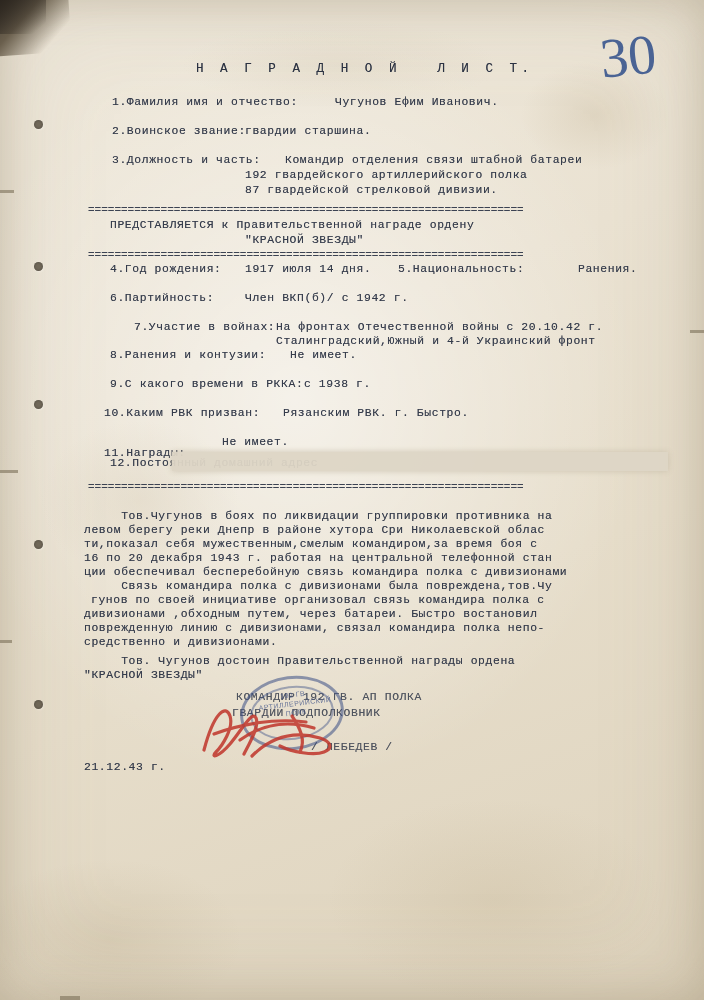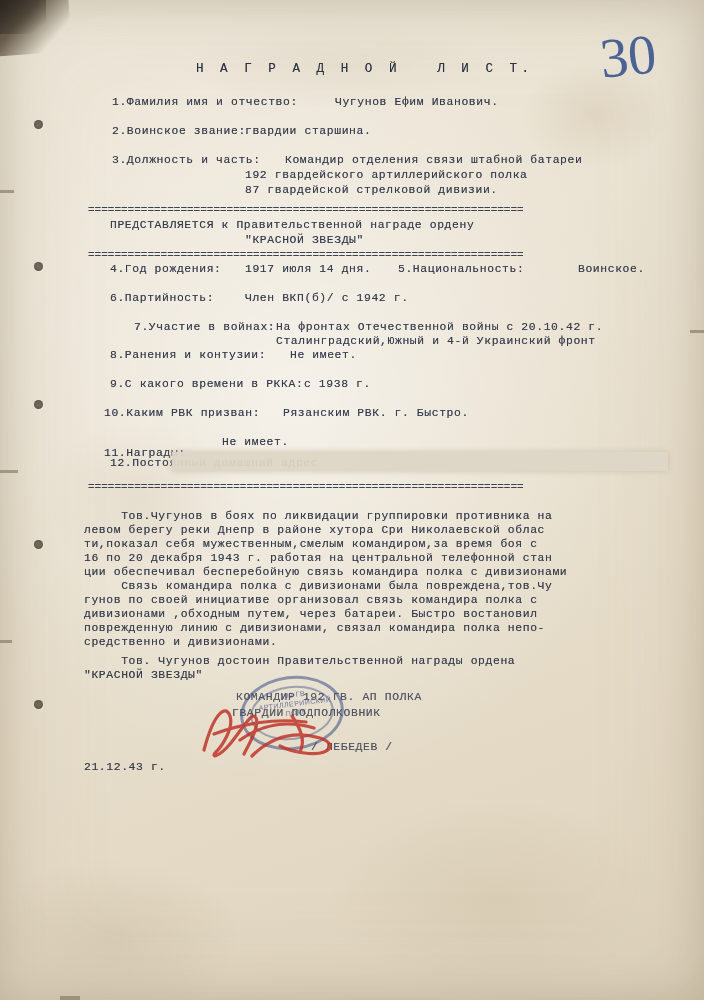--- a/index.html
+++ b/index.html
@@ -226,21 +226,21 @@
     <div class="t spacer-line" style="left:88px;top:203px;">==================================================================</div>
 
     <div class="t" style="left:110px;top:218px;">ПРЕДСТАВЛЯЕТСЯ к Правительственной награде ордену</div>
     <div class="t" style="left:245px;top:233px;">"КРАСНОЙ ЗВЕЗДЫ"</div>
 
     <div class="t spacer-line" style="left:88px;top:248px;">==================================================================</div>
 
     <div class="t" style="left:110px;top:262px;">4.Год рождения:</div>
     <div class="t" style="left:245px;top:262px;">1917 июля 14 дня.</div>
     <div class="t" style="left:398px;top:262px;">5.Национальность:</div>
-    <div class="t" style="left:578px;top:262px;">Воинское.</div>
+    <div class="t" style="left:578px;top:262px;">Ранения.</div>
 
     <div class="t" style="left:110px;top:291px;">6.Партийность:</div>
     <div class="t" style="left:245px;top:291px;">Член ВКП(б)/ с 1942 г.</div>
 
     <div class="t" style="left:110px;top:320px;margin-left:24px;">7.Участие в войнах:</div>
     <div class="t" style="left:276px;top:320px;">На фронтах Отечественной войны с 20.10.42 г.</div>
     <div class="t" style="left:276px;top:334px;">Сталинградский,Южный и 4-й Украинский фронт</div>
 
     <div class="t" style="left:110px;top:348px;">8.Ранения и контузии:</div>
     <div class="t" style="left:290px;top:348px;">Не имеет.</div>
@@ -257,21 +257,21 @@
     <div class="t" style="left:110px;top:456px;">12.Постоянный домашний адрес</div>
 
     <div class="t spacer-line" style="left:88px;top:480px;">==================================================================</div>
 
     <div class="t" style="left:84px;top:509px;">     Тов.Чугунов в боях по ликвидации группировки противника на</div>
     <div class="t" style="left:84px;top:523px;">левом берегу реки Днепр в районе хутора Сри Николаевской облас</div>
     <div class="t" style="left:84px;top:537px;">ти,показал себя мужественным,смелым командиром,за время боя с</div>
     <div class="t" style="left:84px;top:551px;">16 по 20 декабря 1943 г. работая на центральной телефонной стан</div>
     <div class="t" style="left:84px;top:565px;">ции обеспечивал бесперебойную связь командира полка с дивизионами</div>
     <div class="t" style="left:84px;top:579px;">     Связь командира полка с дивизионами была повреждена,тов.Чу</div>
-    <div class="t" style="left:84px;top:593px;">гунов по своей инициативе организовал связь командира полка с</div>
+    <div class="t" style="left:91px;top:593px;">гунов по своей инициативе организовал связь командира полка с</div>
     <div class="t" style="left:84px;top:607px;">дивизионами ,обходным путем, через батареи. Быстро востановил</div>
     <div class="t" style="left:84px;top:621px;">поврежденную линию с дивизионами, связал командира полка непо-</div>
     <div class="t" style="left:84px;top:635px;">средственно и дивизионами.</div>
     <div class="t" style="left:84px;top:654px;">     Тов. Чугунов достоин Правительственной награды ордена</div>
     <div class="t" style="left:84px;top:668px;">"КРАСНОЙ ЗВЕЗДЫ"</div>
 
     <div class="sig-block">
       <div class="t faint" style="left:236px;top:690px;">КОМАНДИР 192 ГВ. АП ПОЛКА</div>
       <div class="t faint" style="left:232px;top:706px;">ГВАРДИИ ПОДПОЛКОВНИК</div>
       <div class="t faint" style="left:268px;top:740px;margin-left:43px;">/ ЛЕБЕДЕВ /</div>

